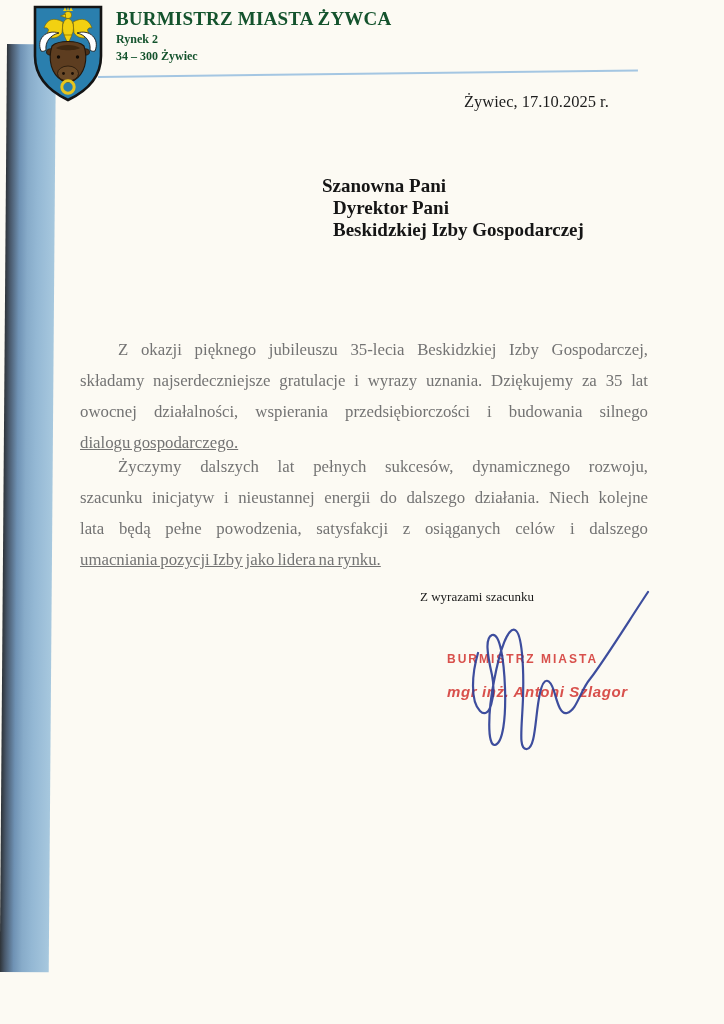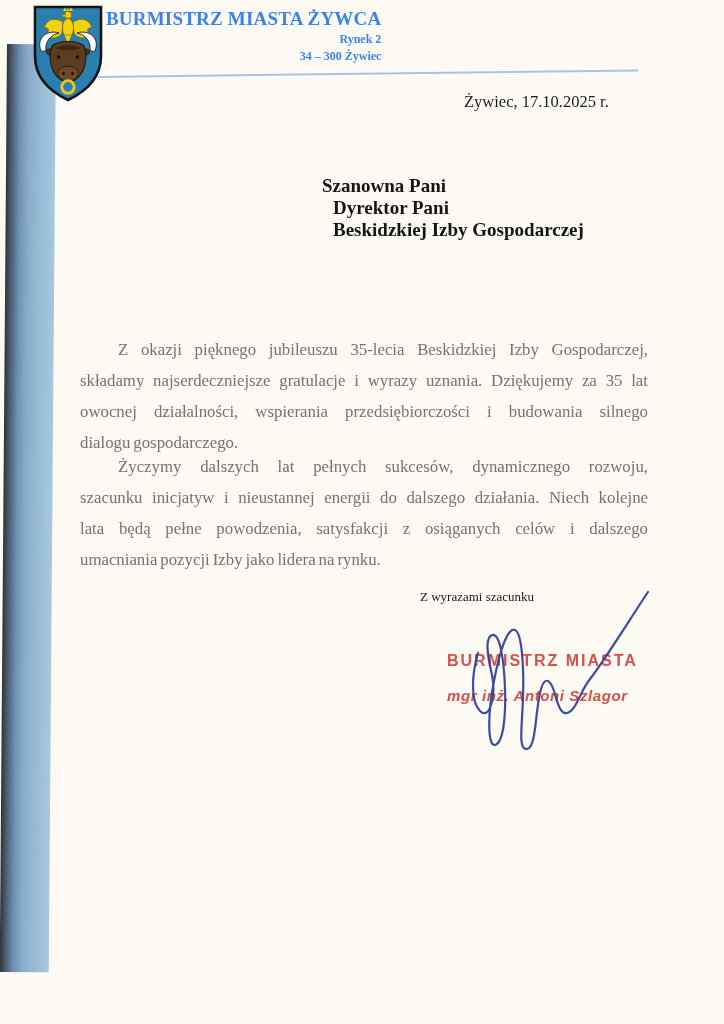--- a/index.html
+++ b/index.html
@@ -17,49 +17,49 @@
   .scan-stripe{
     position:absolute;left:7px;top:44px;width:49px;height:928px;
     background:linear-gradient(90deg,
       #2e3338 0%, #49596c 10%, #6f92b4 28%, #87abc9 45%,
       #94b8d4 65%, #9fc1da 85%, #a7c8de 100%);
     transform:rotate(0.45deg);transform-origin:top left;
   }
 
   
   .crest{position:absolute;left:32px;top:4px;width:72px;height:99px;}
-  .sender{position:absolute;left:106px;top:8px;font-weight:bold;color:#3b82f6;text-align:right;}
+  .sender{position:absolute;left:116px;top:8px;font-weight:bold;color:#14532d;}
   .sender .office{font-size:19px;letter-spacing:0.2px;}
   .sender .addr{font-size:12px;margin-top:2px;}
   .head-rule{
     position:absolute;left:98px;top:76px;width:540px;height:2px;
     transform:rotate(-0.7deg);transform-origin:left center;
   }
 
   .dateline{position:absolute;left:464px;top:92px;font-size:16.5px;color:#1c1c1c;}
 
   .recipient{position:absolute;left:322px;top:175px;font-weight:bold;font-size:19px;line-height:22px;color:#151515;}
   .recipient .r-line{white-space:nowrap;}
   .recipient .r-line + .r-line{padding-left:11px;}
 
   .para{
     position:absolute;left:80px;width:568px;
     font-size:16.8px;line-height:31px;color:#737373;
     word-spacing:-1.2px;
   }
   .para .line{text-align:justify;text-align-last:justify;white-space:normal;}
   .para .line.first{text-indent:38px;}
-  .para .line.last{text-align:right;text-align-last:left;}
+  .para .line.last{text-align:right;text-align-last:left;text-decoration:underline;}
   .p1{top:334px;}
   .p2{top:451px;}
 
   .closing{position:absolute;left:420px;top:589px;font-size:13px;color:#1a1a1a;}
 
   .stamp{position:absolute;left:447px;top:652px;font-family:"Liberation Sans",sans-serif;}
-  .stamp .s1{font-size:16px;font-weight:bold;letter-spacing:2px;white-space:nowrap;}
+  .stamp .s1{font-size:12px;font-weight:bold;letter-spacing:2px;white-space:nowrap;}
   .stamp .s2{margin-top:17px;font-size:15px;font-weight:bold;font-style:italic;letter-spacing:0.6px;white-space:nowrap;}
 
   .signature{position:absolute;left:432px;top:583px;width:222px;height:178px;}
 </style>
 </head>
 <body>
 
 <div class="page">
 
   <div class="scan-stripe"></div>

